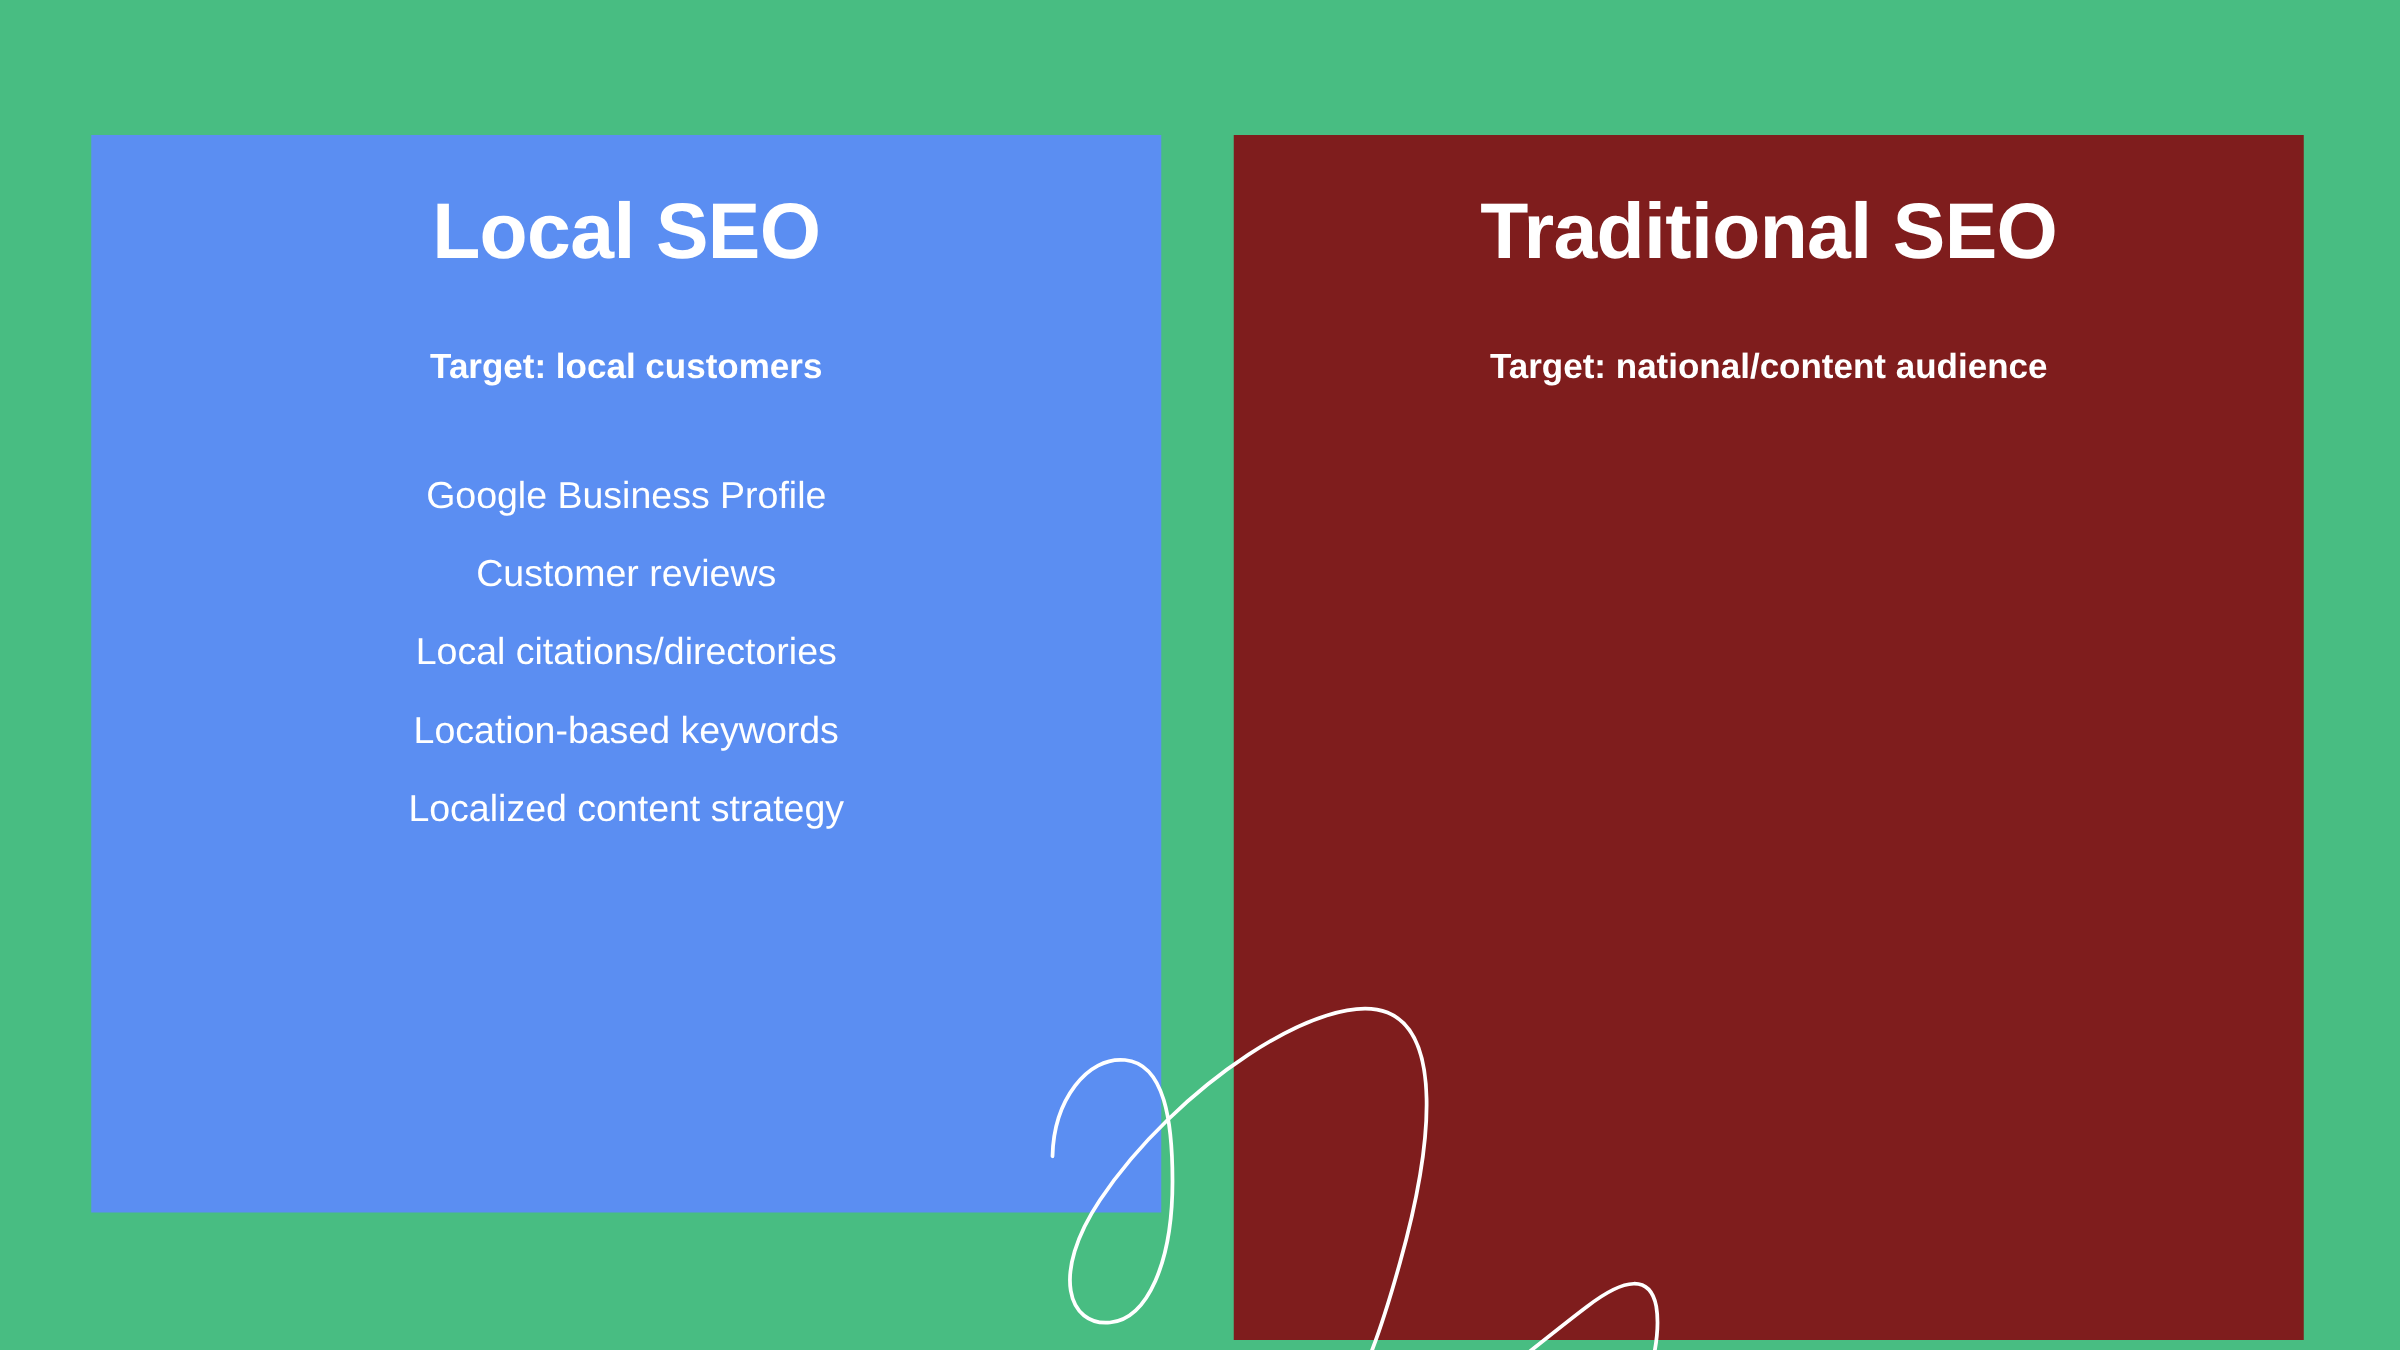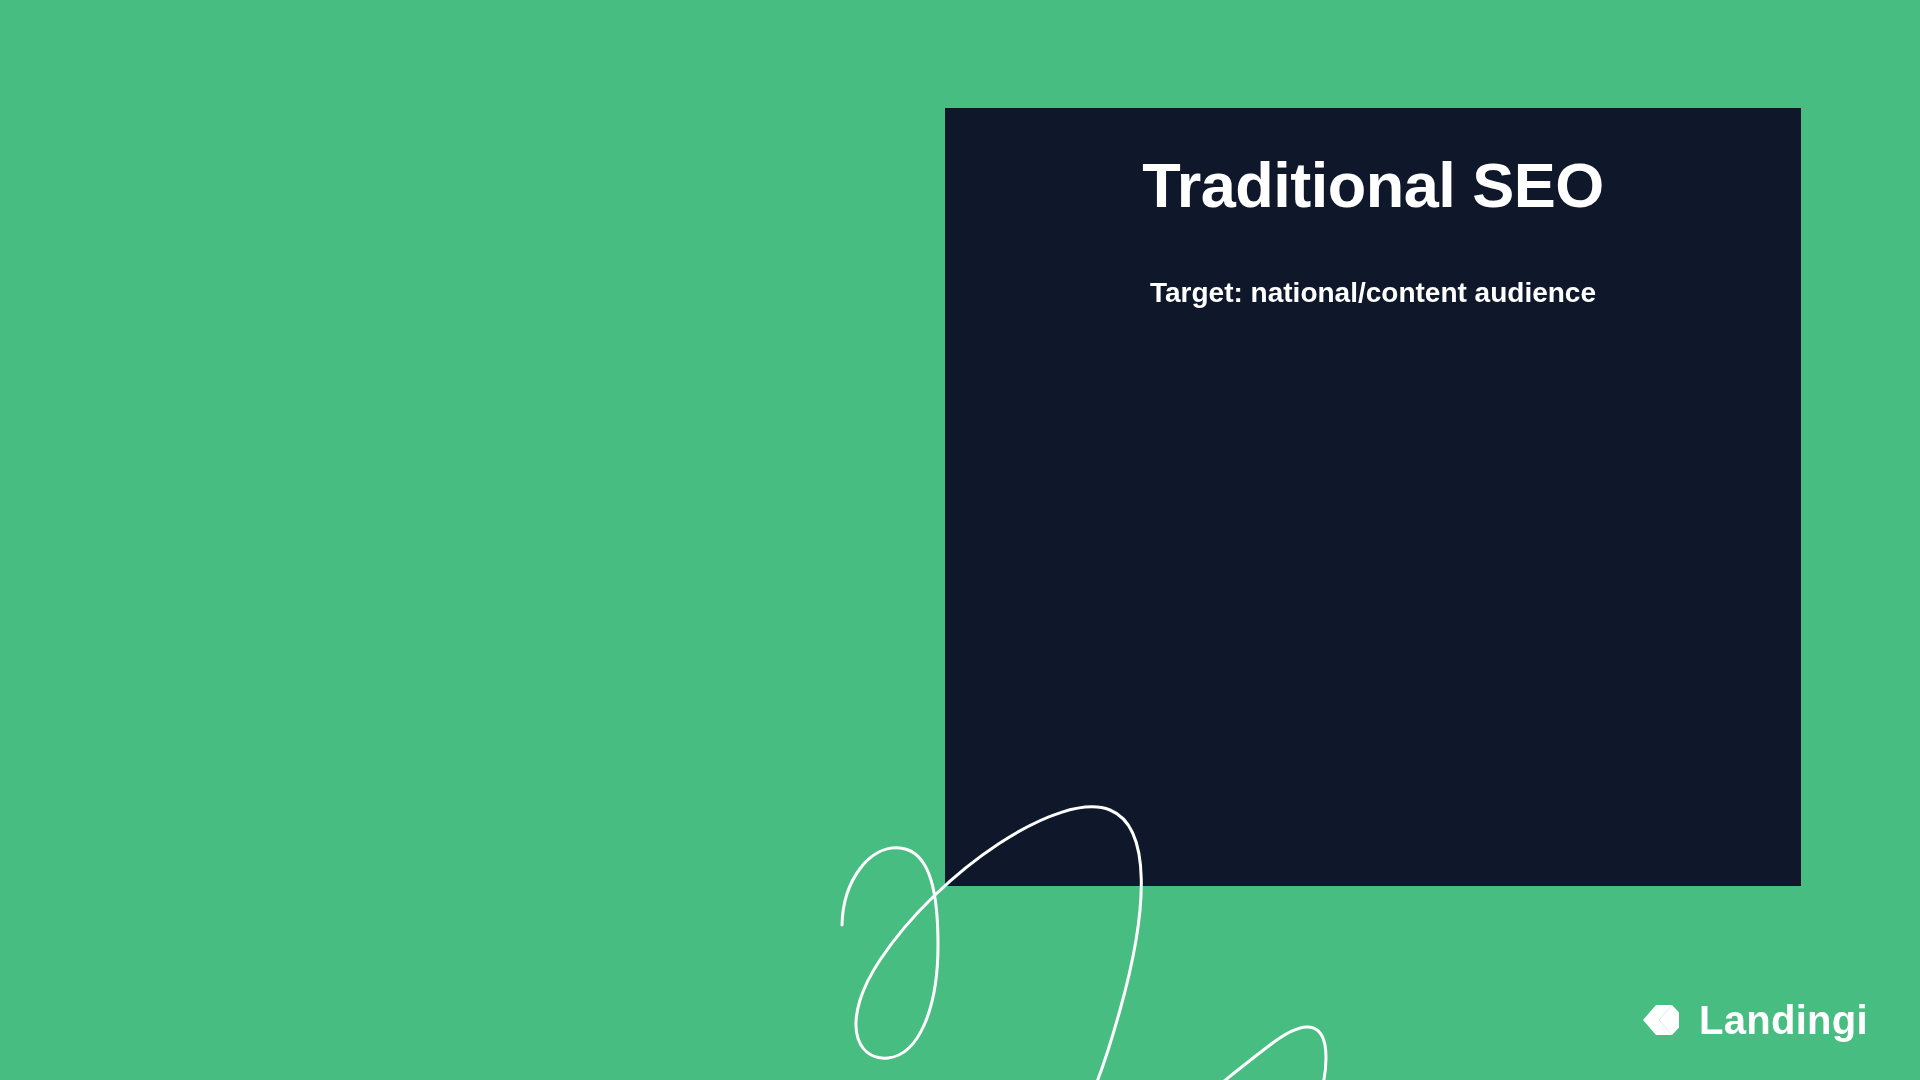--- a/index.html
+++ b/index.html
@@ -48,25 +48,25 @@
 
   .card-local {
     left: 73px;
     top: 108px;
     width: 856px;
     height: 862px;
     background: #5b8ef2;
   }
 
   .card-traditional {
-    left: 945px;
+    left: 987px;
     top: 108px;
     width: 856px;
-    height: 778px;
-    background: #0f172a;
+    height: 964px;
+    background: #7f1d1d;
   }
 
   .card-title {
     margin-top: 43px;
     font-size: 63px;
     font-weight: bold;
     color: #ffffff;
     letter-spacing: -0.5px;
     line-height: 1.1;
     text-align: center;
@@ -121,20 +121,33 @@
     color: #ffffff;
     letter-spacing: 0.3px;
     line-height: 1;
   }
 </style>
 </head>
 <body>
 
 <div id="infographic">
 
+  <section class="card card-local">
+    <h2 class="card-title">Local SEO</h2>
+
+    <p class="card-target">Target: local customers</p>
+
+    <ul class="card-list">
+      <li>Google Business Profile</li>
+      <li>Customer reviews</li>
+      <li>Local citations/directories</li>
+      <li>Location-based keywords</li>
+      <li>Localized content strategy</li>
+    </ul>
+  </section>
 
   <section class="card card-traditional">
     <h2 class="card-title">Traditional SEO</h2>
 
     <p class="card-target">Target: national/content audience</p>
 
   </section>
 
   <svg class="squiggle-layer" viewBox="0 0 1920 1080" xmlns="http://www.w3.org/2000/svg">
     <path d="M 842 925
@@ -145,21 +158,14 @@
              C 940 870, 1060 790, 1110 810
              C 1152 827, 1148 910, 1120 1010
              C 1100 1082, 1085 1115, 1070 1130" fill="none" stroke="#ffffff" stroke-width="3" stroke-linecap="round"></path>
     <path d="M 1070 1130
              C 1060 1160, 1075 1185, 1110 1165
              C 1160 1135, 1230 1075, 1270 1045
              C 1300 1022, 1320 1020, 1325 1045
              C 1330 1075, 1315 1120, 1300 1150" fill="none" stroke="#ffffff" stroke-width="3" stroke-linecap="round"></path>
   </svg>
 
-  <div class="brand">
-    <svg class="brand-mark" viewBox="0 0 44 44" xmlns="http://www.w3.org/2000/svg">
-      <path d="M 4 22 L 17 7 L 33 7 L 20 22 L 33 37 L 17 37 Z" fill="#ffffff"></path>
-      <path d="M 33 7 L 40 14.5 L 40 29.5 L 33 37 L 20 22 Z" fill="#ffffff"></path>
-    </svg>
-    <span class="brand-name">Landingi</span>
-  </div>
 
 </div>
 
 </body></html>

